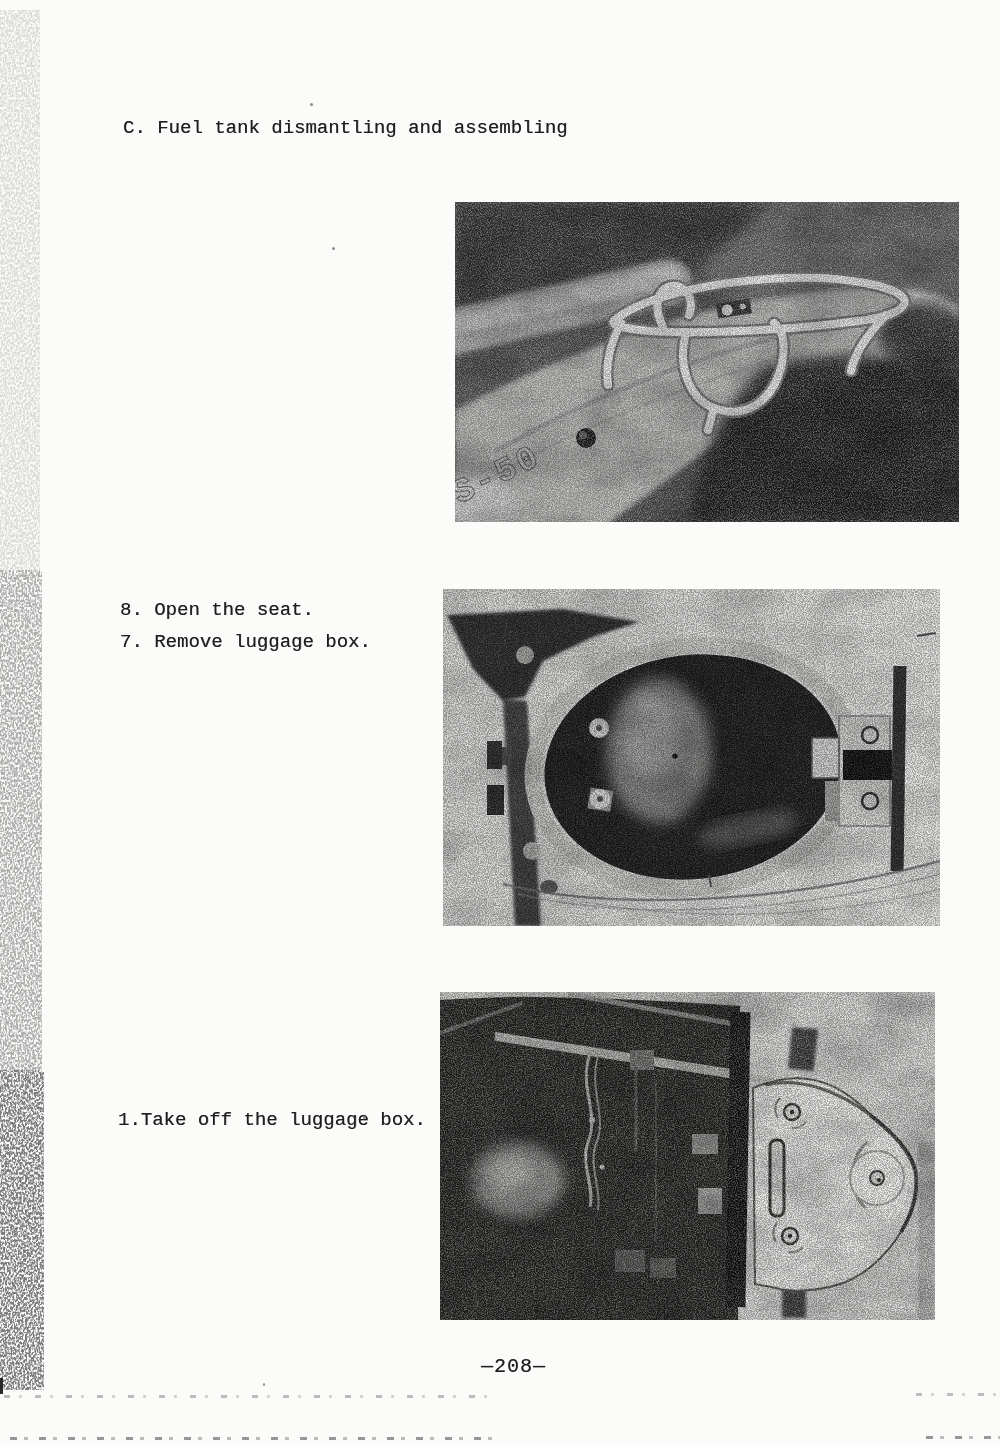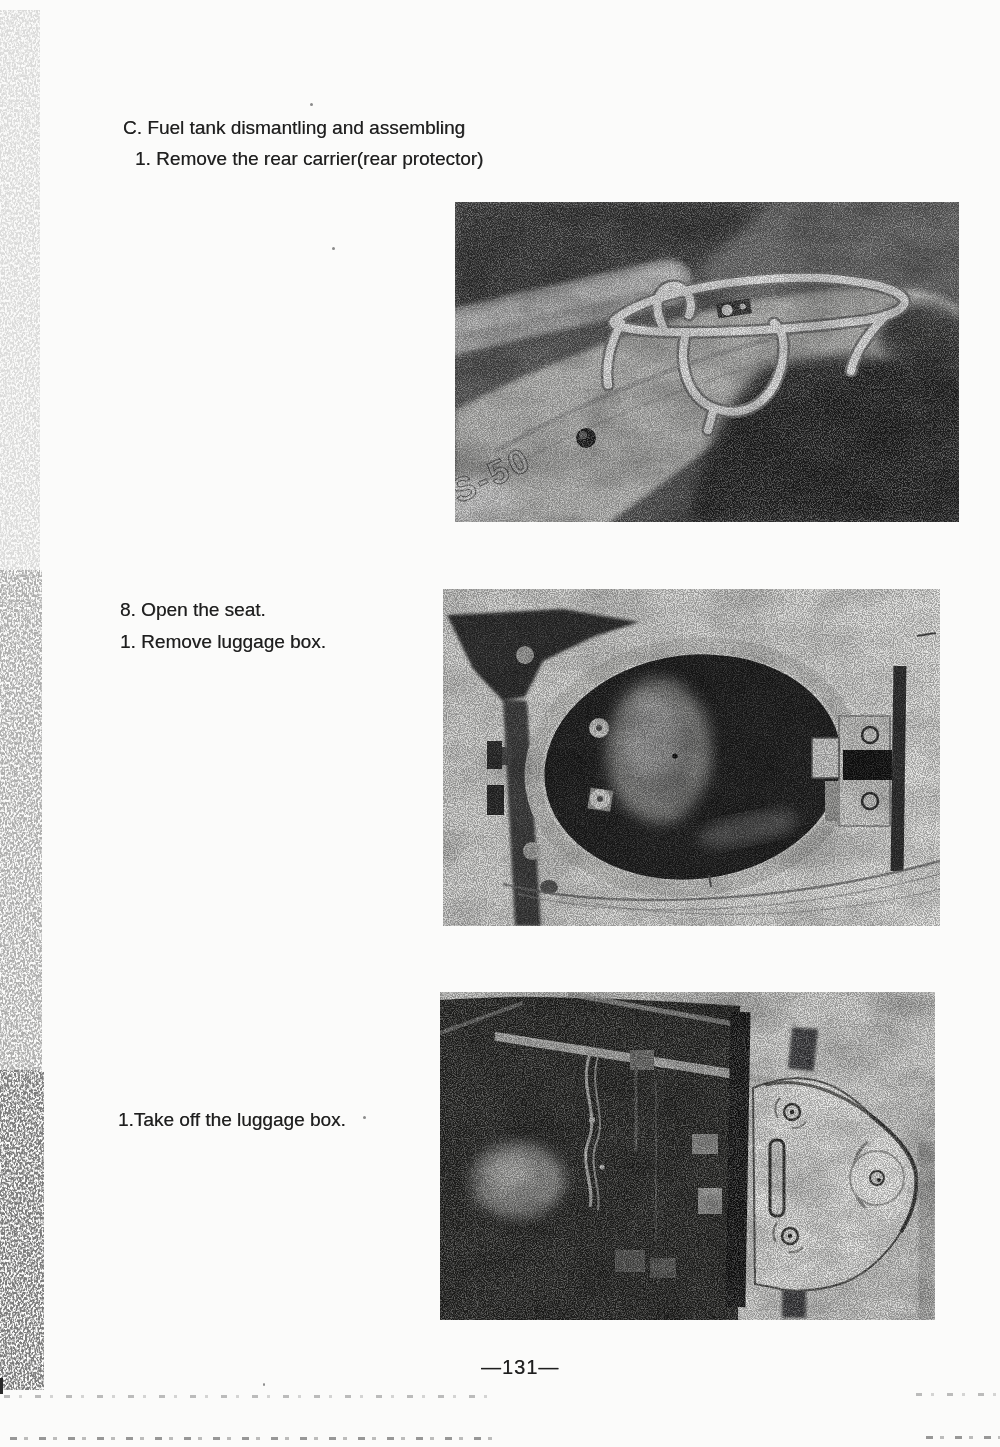--- a/index.html
+++ b/index.html
@@ -1,19 +1,19 @@
 <!DOCTYPE html>
 <html><head>
 <meta charset="utf-8">
 <style>
   html,body { margin:0; padding:0; background:#e8e8e6; }
   .page {
     position:relative; width:1000px; height:1447px;
     background:#fbfbfa; overflow:hidden;
-    font-family:Liberation Sans, sans-serif;
+    font-family:Liberation Mono, monospace;
     color:#1e1e1e;
     text-align:right;
   }
   .txt {
     position:absolute; white-space:pre; font-size:19px; line-height:22px;
     text-shadow:0.35px 0.35px 0.35px rgba(25,25,25,0.6);
   }
   .pageno { font-size:20px; letter-spacing:1px; }
   .fig { position:absolute; }
   .fig svg { display:block; }
@@ -25,25 +25,24 @@
   
   .tube-under { fill:none; stroke:#6f6f6f; stroke-width:13; stroke-linecap:round; }
   .tube-over  { fill:none; stroke:#e7e7e7; stroke-width:8;  stroke-linecap:round; }
 </style>
 </head>
 <body>
 
 <div class="page">
 
   <div class="txt" style="left:123px; top:117px;">C. Fuel tank dismantling and assembling</div>
-  <div class="txt" style="left:135px; top:148px;">1. Remove the rear carrier(rear protector)</div>
   <div class="txt" style="left:120px; top:599px;">8. Open the seat.</div>
-  <div class="txt" style="left:120px; top:631px;">1. Remove luggage box.</div>
+  <div class="txt" style="left:120px; top:631px;">7. Remove luggage box.</div>
   <div class="txt" style="left:118px; top:1109px;">1.Take off the luggage box.</div>
-  <div class="txt pageno" style="left:481px; top:1356px;">—131—</div>
+  <div class="txt pageno" style="left:481px; top:1356px;">—208—</div>
 
   <div class="fig" style="left:455px; top:202px;" role="img">
     <svg width="504" height="320" viewBox="0 0 504 320">
       <defs>
         <linearGradient id="p1bg" x1="0" y1="0" x2="1" y2="1">
           <stop offset="0" stop-color="#5a5a5a"></stop>
             <stop offset="0.55" stop-color="#4d4d4d"></stop>
             <stop offset="1" stop-color="#3b3b3b"></stop>
         </linearGradient>
         <filter id="p1B">

